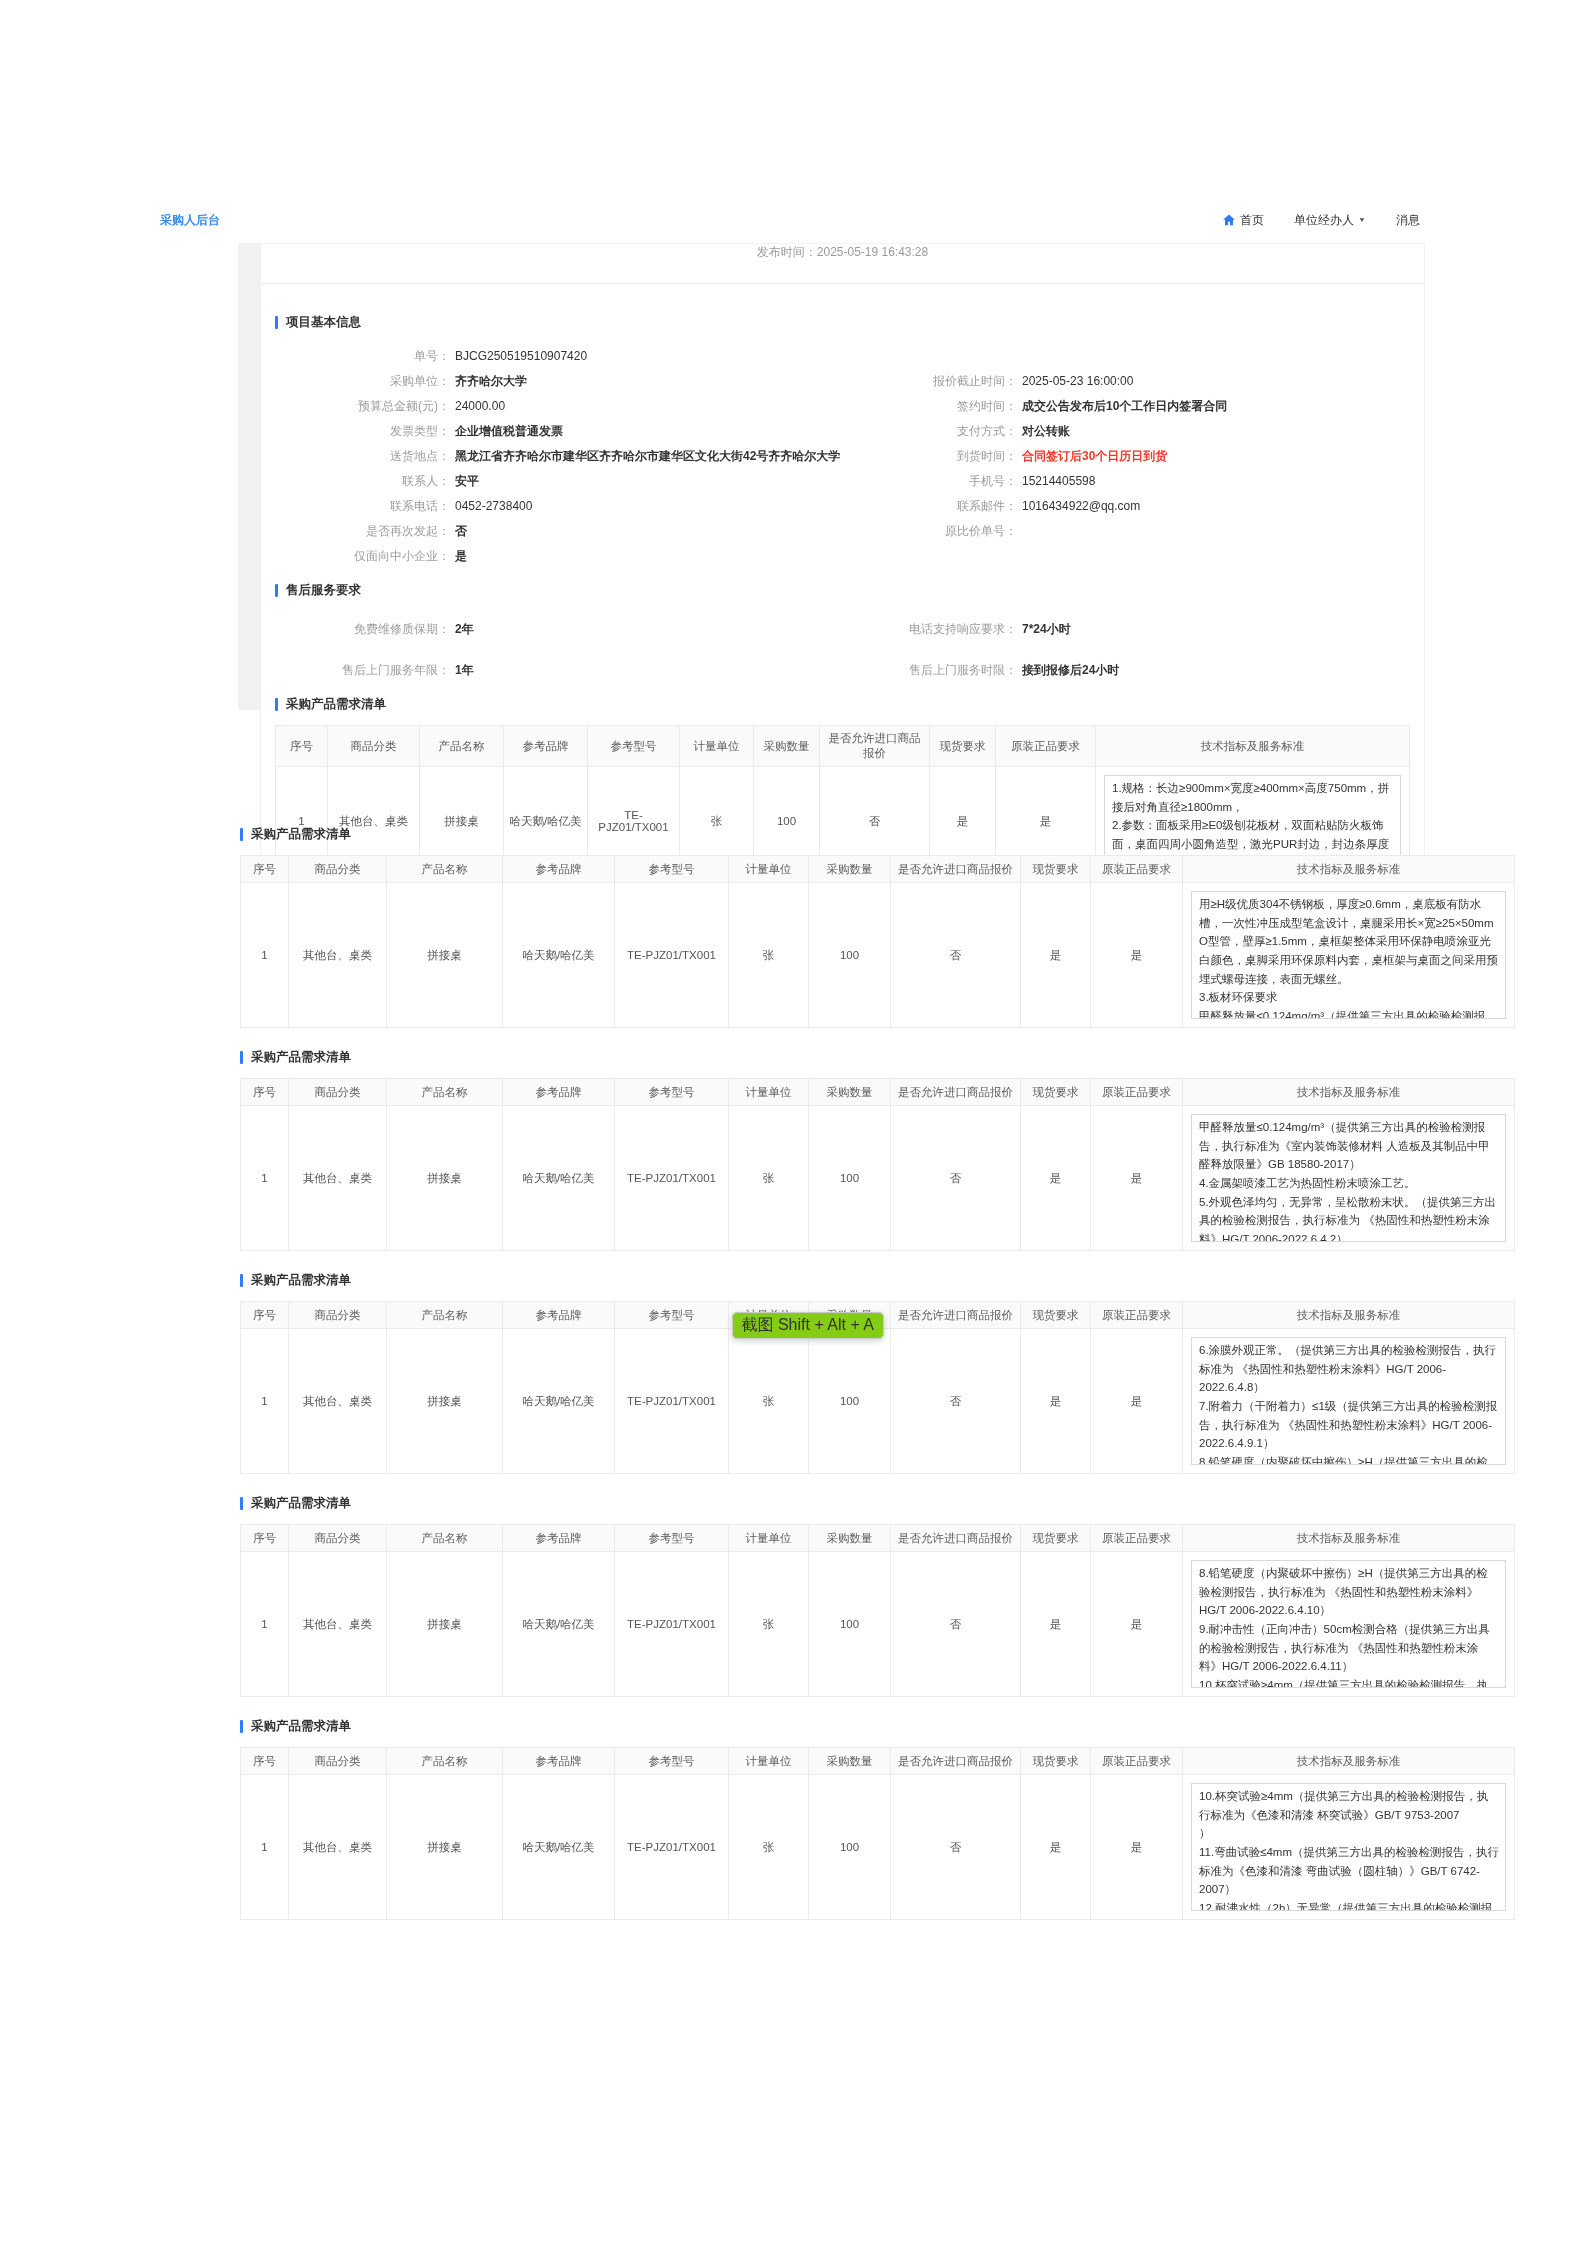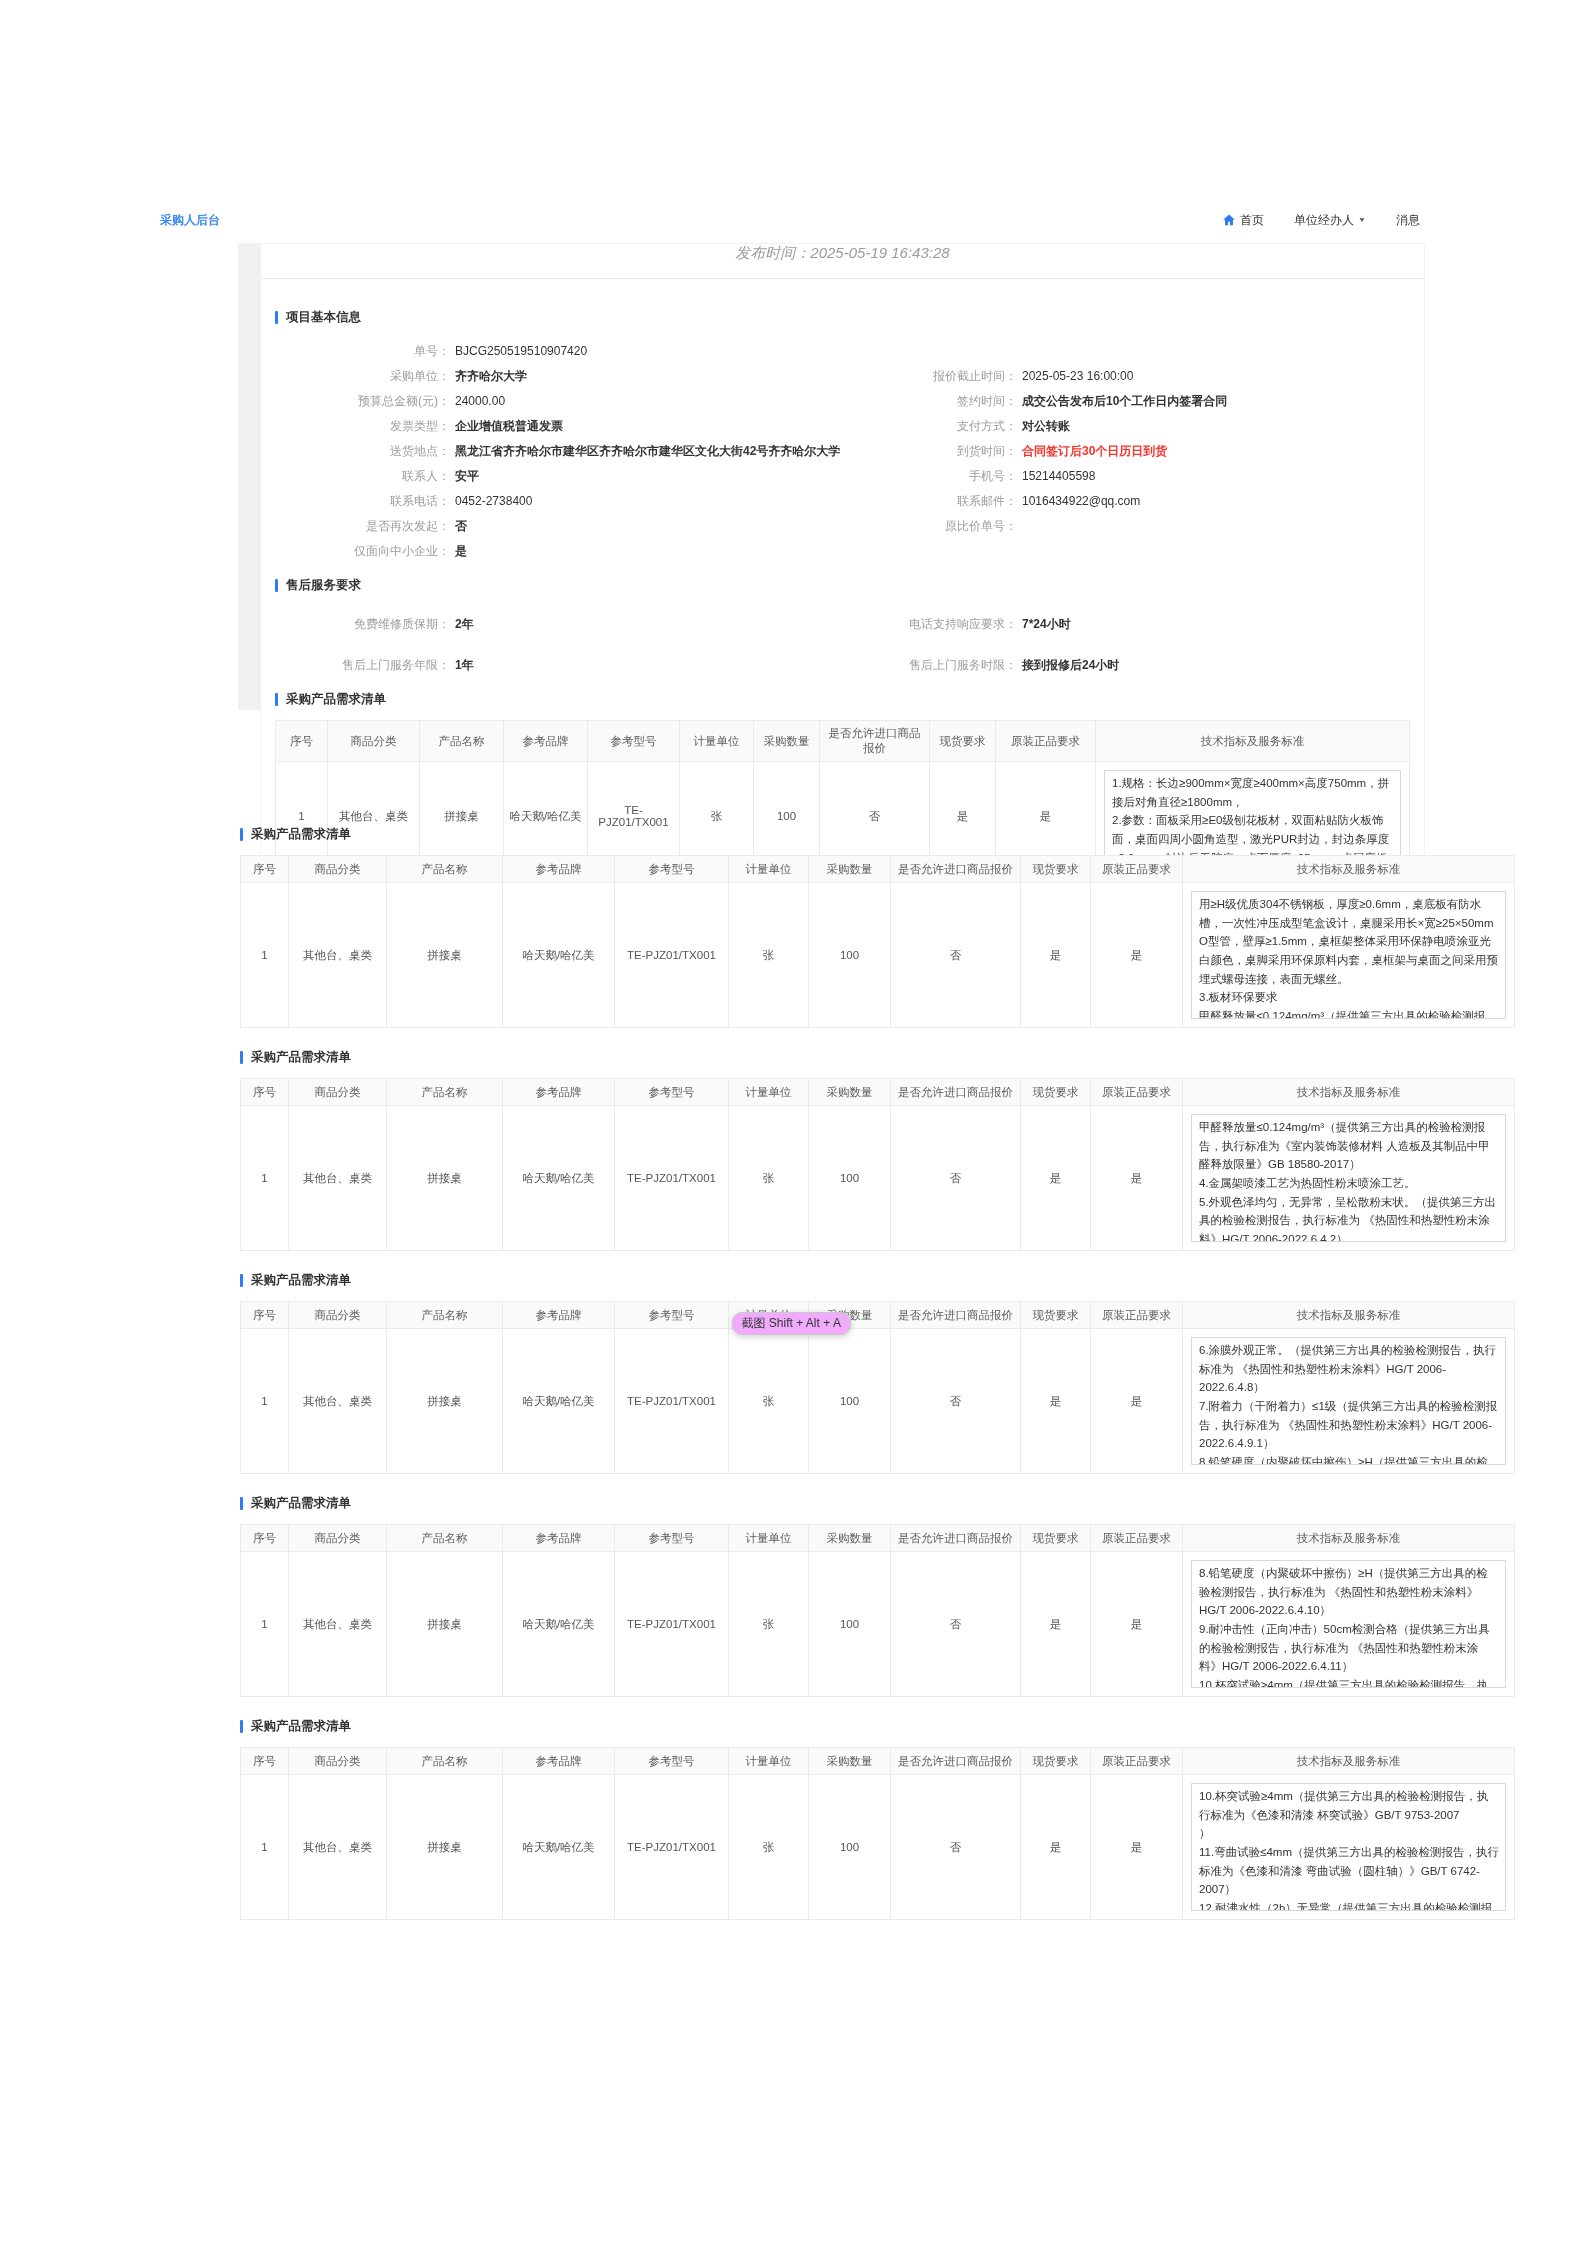--- a/index.html
+++ b/index.html
@@ -16,21 +16,21 @@
   .nav{ display:flex; align-items:center; gap:30px; }
   .nav a{ display:flex; align-items:center; gap:4px; font-size:12px; color:#333;
     text-decoration:none; cursor:pointer; }
   .nav .home-ic{ width:14px; height:14px; display:inline-block; }
   .nav .caret{ font-size:8px; color:#555; transform:scaleY(.8); }
   
   .gutter{ position:absolute; left:238px; top:243px; width:22px; height:467px; background:#f1f1f1; }
   .card{ position:absolute; left:260px; top:243px; width:1165px; background:#fff;
     border:1px solid #f2f2f2; padding:0 14px 14px; }
   h1{ font-size:17px; font-weight:700; color:#333; text-align:center; margin:13px 0 7px; }
-  .pub{ text-align:center; color:#9b9b9b; font-size:15px; margin-bottom:15px;font-style:italic; }
+  .pub{ text-align:center; color:#9b9b9b; font-size:12px; margin-bottom:22px; }
   .divider{ border:none; border-top:1px solid #ececec; margin:0 -14px 30px; }
   .sec-title{ display:flex; align-items:center; font-size:12.5px; font-weight:700;
     color:#333; margin:16px 0 4px; }
   .sec-title .bar{ width:3px; height:13px; background:#2e7cf6; margin-right:8px; border-radius:1px; }
   
   .info-grid{ display:grid; grid-template-columns:180px 385px 182px 1fr;
     row-gap:5px; margin:15px 0 10px; font-size:12px; line-height:20px; }
   .info-grid .lbl{ color:#9c9c9c; text-align:right; padding-right:5px; white-space:nowrap; }
   .info-grid .val{ color:#333; white-space:nowrap; }
   .info-grid .val.b{ font-weight:700; }
@@ -48,22 +48,22 @@
   .spectext{ font-size:11.5px; line-height:1.62; color:#333;
     white-space:pre-line; text-align:left; }
   .specbox::-webkit-scrollbar{ width:7px; }
   .specbox::-webkit-scrollbar-track{ background:#fbfbfb; }
   .specbox::-webkit-scrollbar-thumb{ background:#d9d9d9; border-radius:4px; }
   
   #sections{ position:absolute; left:240px; top:826px; width:1275px; }
   #sections section{ margin-bottom:21px; }
   #sections .sec-title{ margin:0 0 2px; }
   
-  .tooltip{ position:absolute; z-index:9; background:#f0abfc; border:1px solid #c9c9c9;
-    border-radius:10px; padding:2px 9px; font-size:12px; color:#333;
+  .tooltip{ position:absolute; z-index:9; background:#84cc16; border:1px solid #c9c9c9;
+    border-radius:5px; padding:2px 9px; font-size:16px; color:#333;
     box-shadow:0 2px 6px rgba(0,0,0,.18); white-space:nowrap; }
 </style>
 </head>
 <body>
 
 <div class="topbar">
   <a class="brand">采购人后台</a>
   <div class="nav">
     <a>
       <span class="home-ic">

